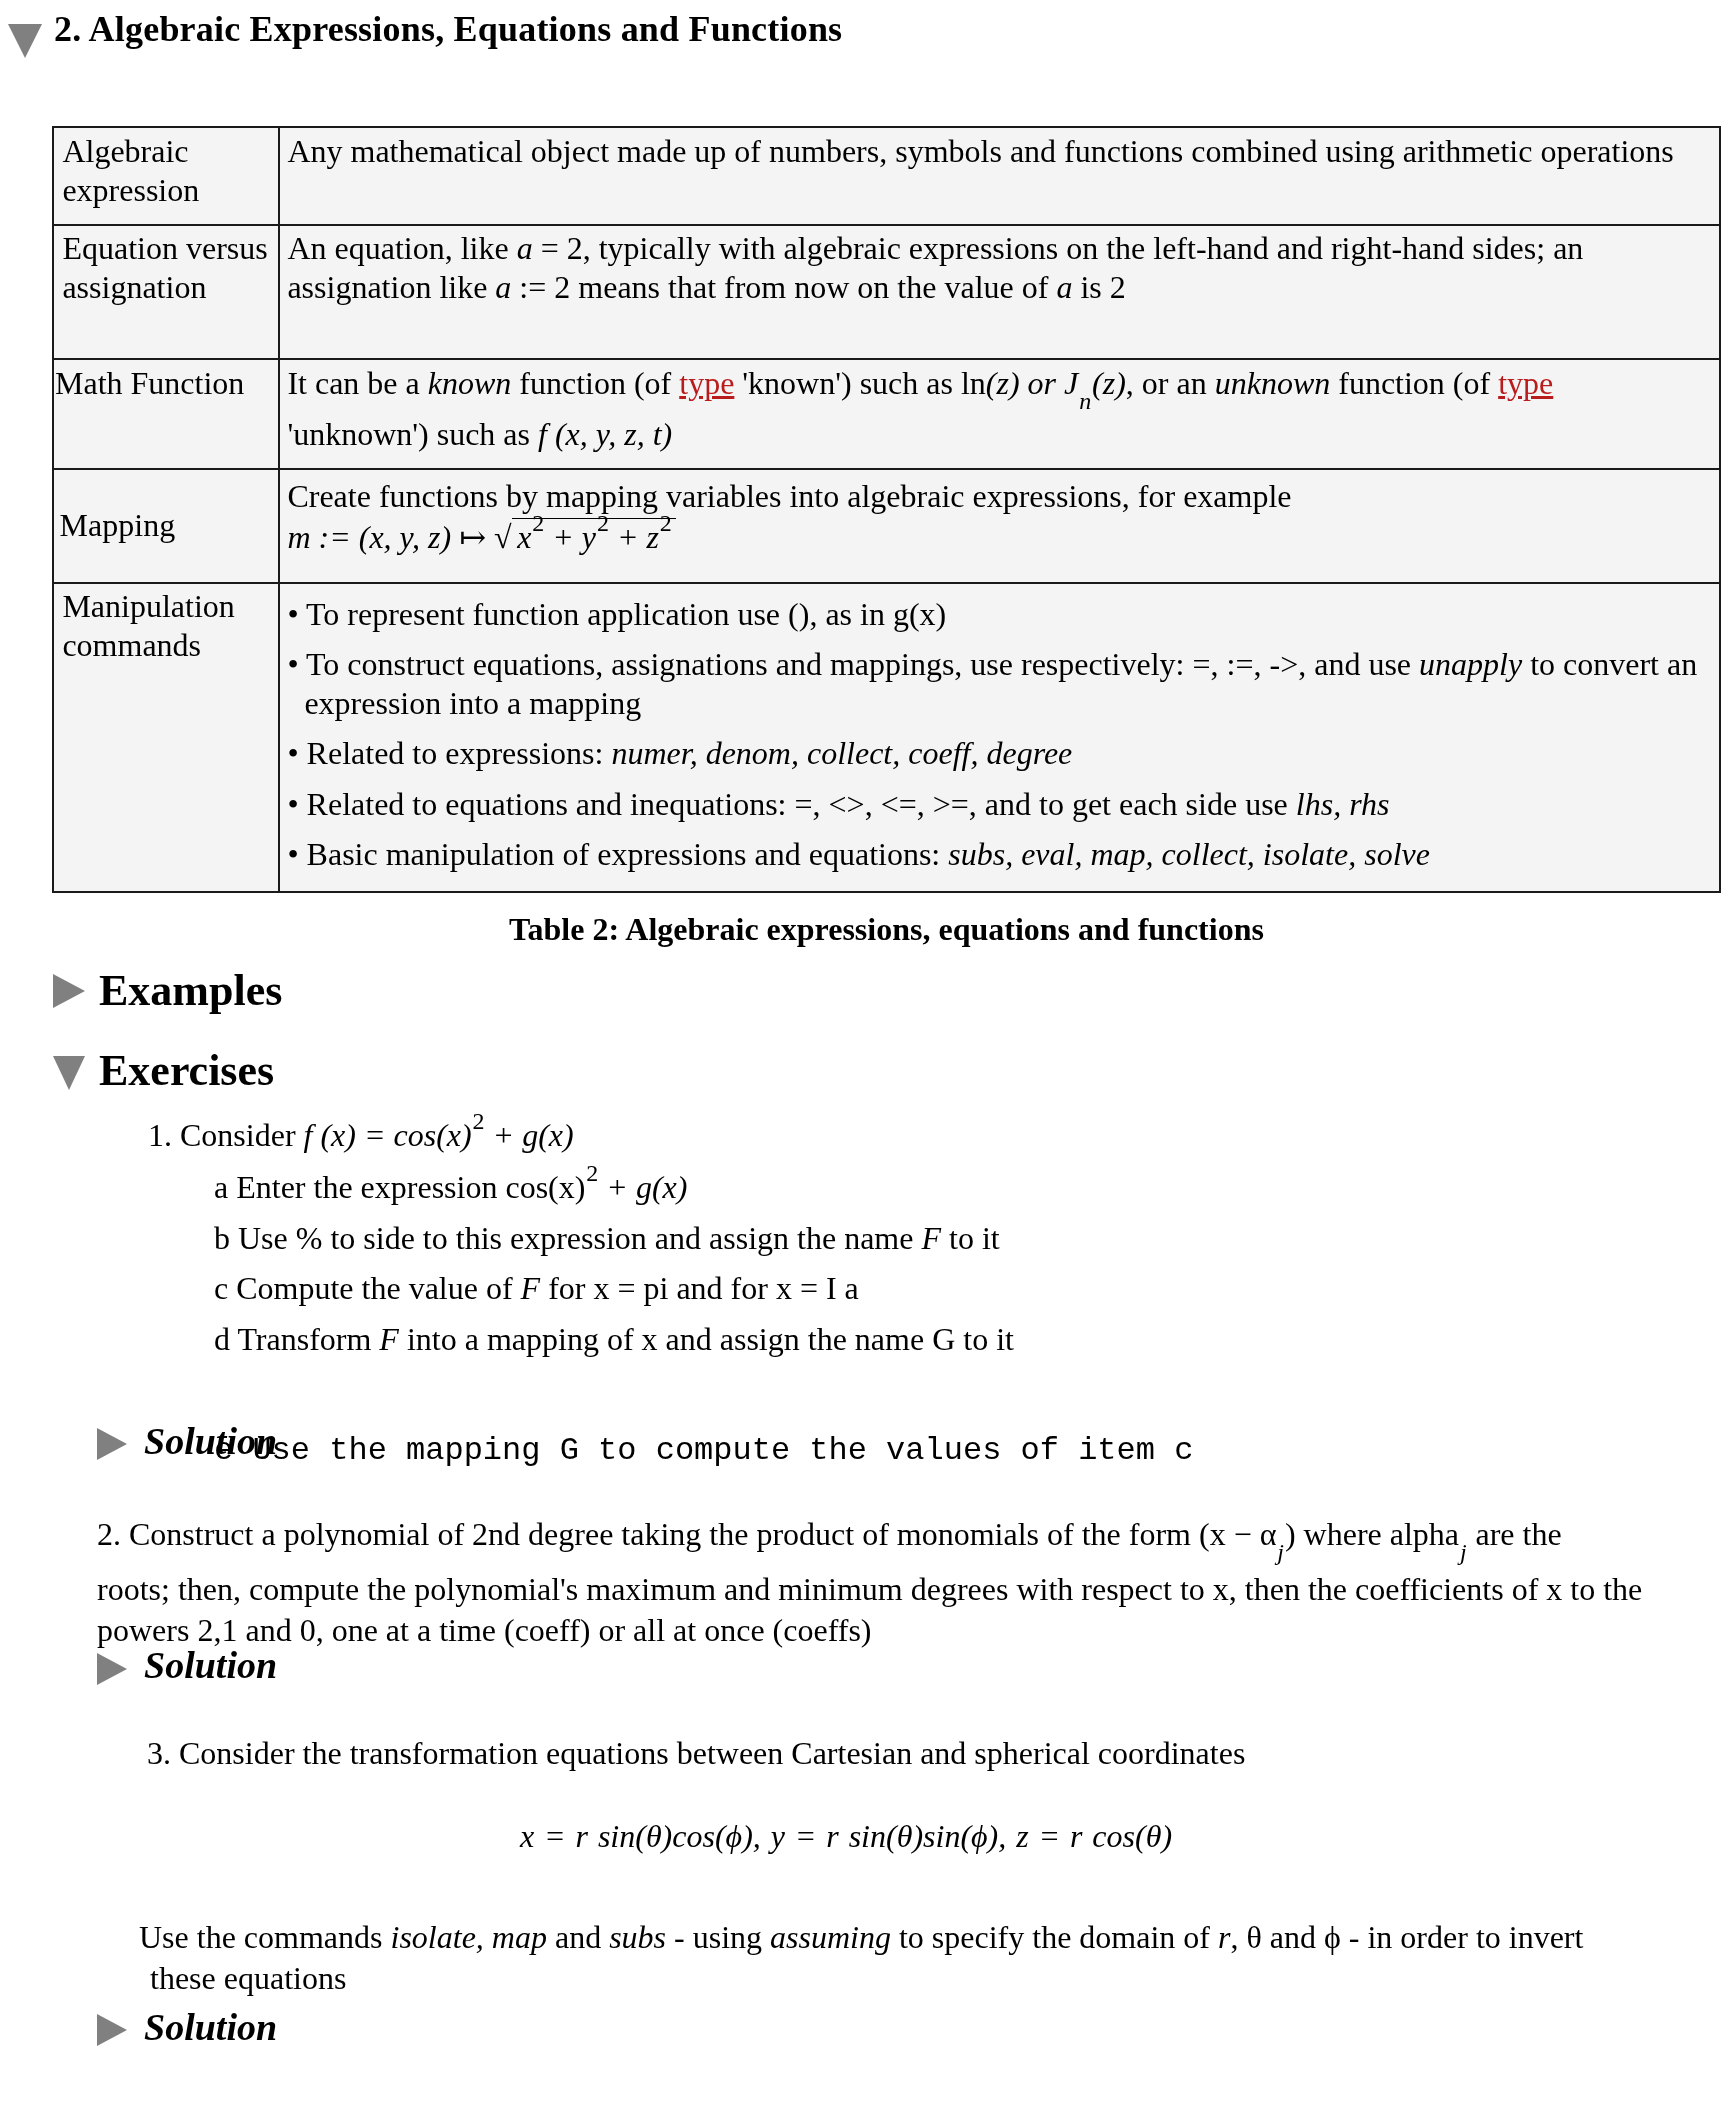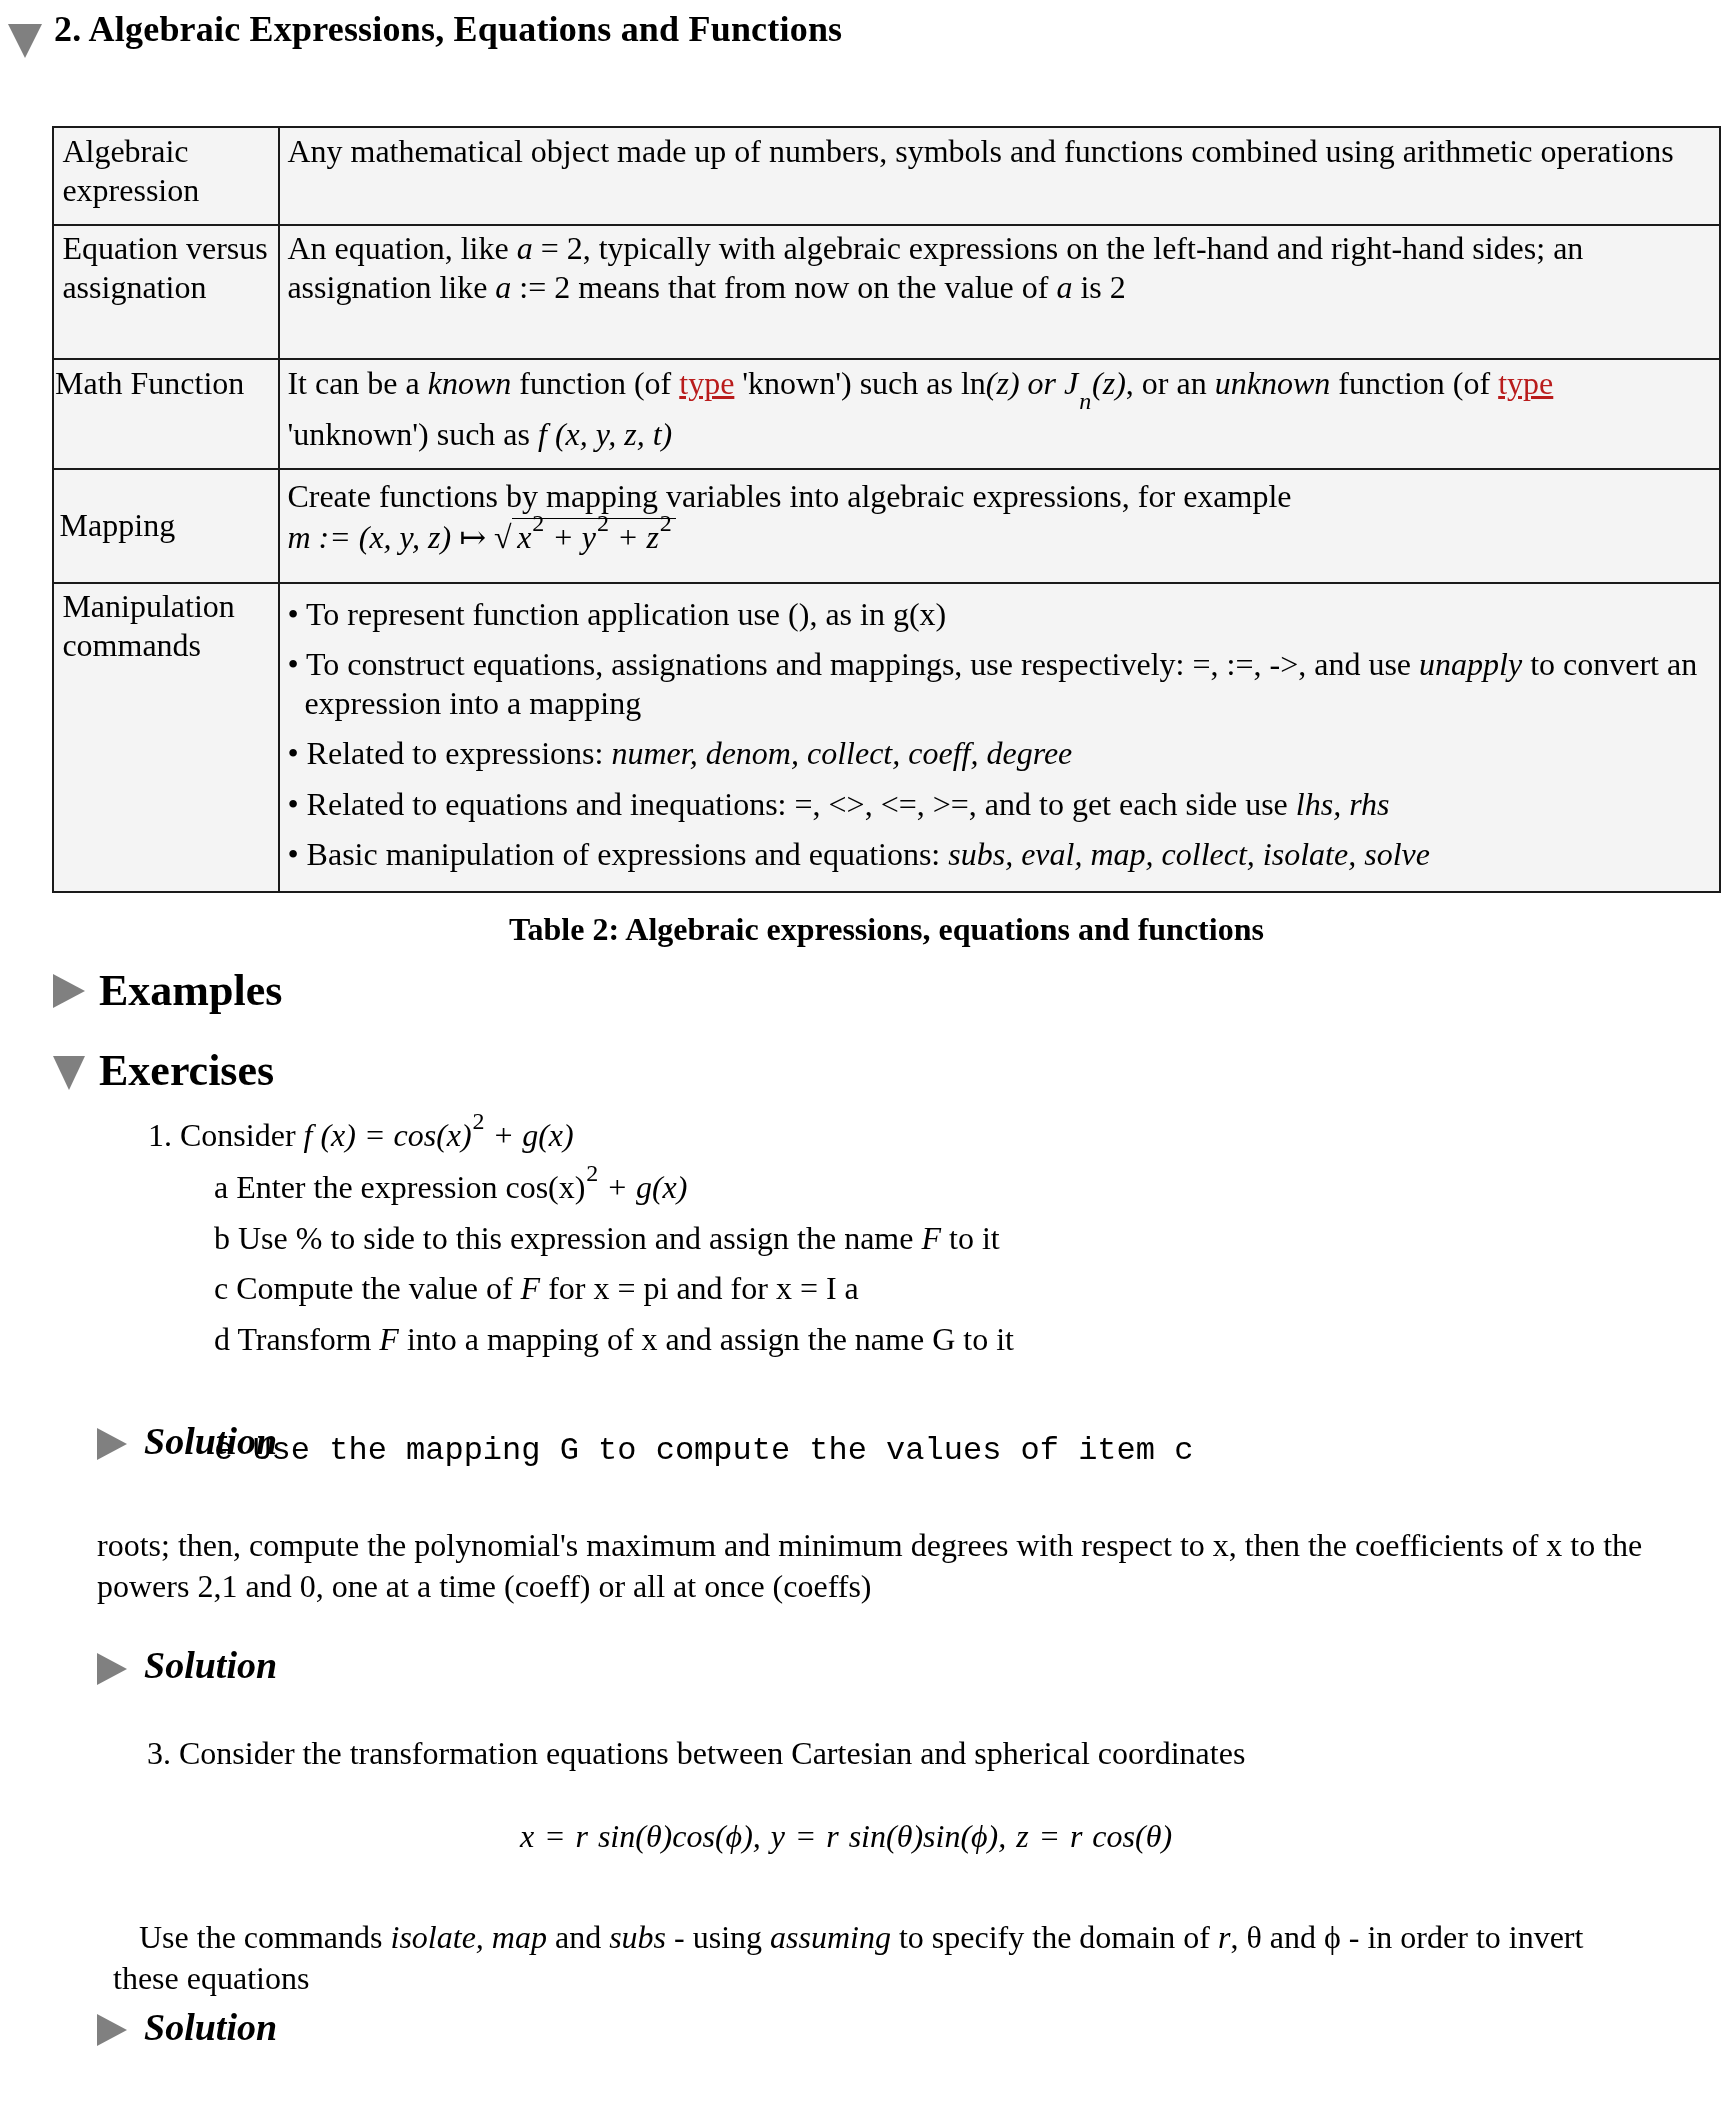--- a/index.html
+++ b/index.html
@@ -120,27 +120,28 @@
 <div class="abs ex-line" style="left:166px; top:1321px;">
   <span>d</span> <span>Transform </span><span class="mi">F</span><span> into a mapping of x and assign the name G to it</span>
 </div>
 <div class="abs ex-line" style="left:166px; top:1432px;font-family:Liberation Mono, monospace;">
   <span>e</span> <span>Use the mapping G to compute the values of item c</span>
 </div>
 <span class="abs tri-right small" style="left:97px; top:1428px;"></span>
 <div class="abs sol-label" style="left:144px; top:1419px;">Solution</div>
 
 <div class="abs para" style="left:97px; top:1514px; width:1630px;">
+  <div style="white-space:nowrap;"><span>2. Construct a polynomial of 2nd degree taking the product of monomials of the form (x − α</span><span class="sub">j</span><span>) where alpha</span><span class="sub">j</span><span> are the</span></div>
   <div style="white-space:nowrap; margin-top:11.2px;">roots; then, compute the polynomial's maximum and minimum degrees with respect to x, then the coefficients of x to the</div>
   <div style="white-space:nowrap;">powers 2,1 and 0, one at a time (coeff) or all at once (coeffs)</div>
 </div>
 <span class="abs tri-right small" style="left:97px; top:1653px;"></span>
 <div class="abs sol-label" style="left:144px; top:1643px;">Solution</div>
 
 <div class="abs ex-line" style="left:99px; top:1735px;">3.  Consider the transformation equations between Cartesian and spherical coordinates</div>
 <div class="abs ex-line mi" style="left:0; width:1728px; top:1818px; text-align:center; word-spacing:1.9px;"><span style="position:relative; left:-66px;">x = r sin(θ)cos(ϕ),   y = r sin(θ)sin(ϕ),   z = r cos(θ)</span></div>
 <div class="abs para" style="left:113px; top:1917px; width:1611px;">
   <div style="white-space:nowrap; padding-left:26px;"><span>Use the commands </span><span class="mi">isolate, map</span><span> and </span><span class="mi">subs</span><span> - using </span><span class="mi">assuming</span><span> to specify the domain of </span><span class="mi">r</span><span>, θ and ϕ - in order to invert</span></div>
-  <div style="white-space:nowrap;">these equations</div>
+  <div style="white-space:nowrap;margin-left:37px;">these equations</div>
 </div>
 <span class="abs tri-right small" style="left:97px; top:2014px;"></span>
 <div class="abs sol-label" style="left:144px; top:2005px;">Solution</div>
 
 
 </body></html>

